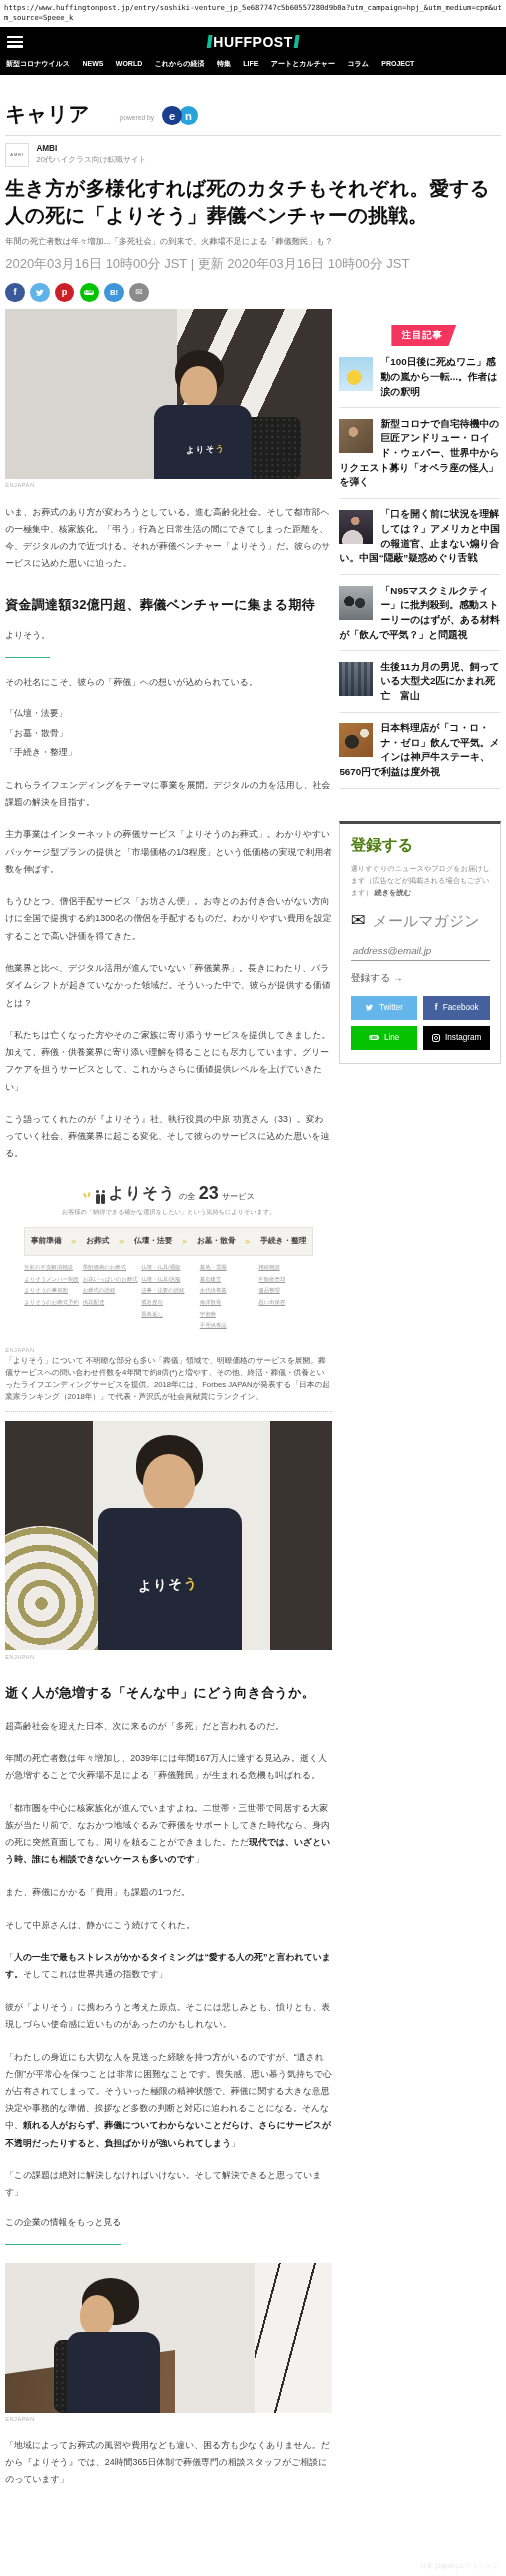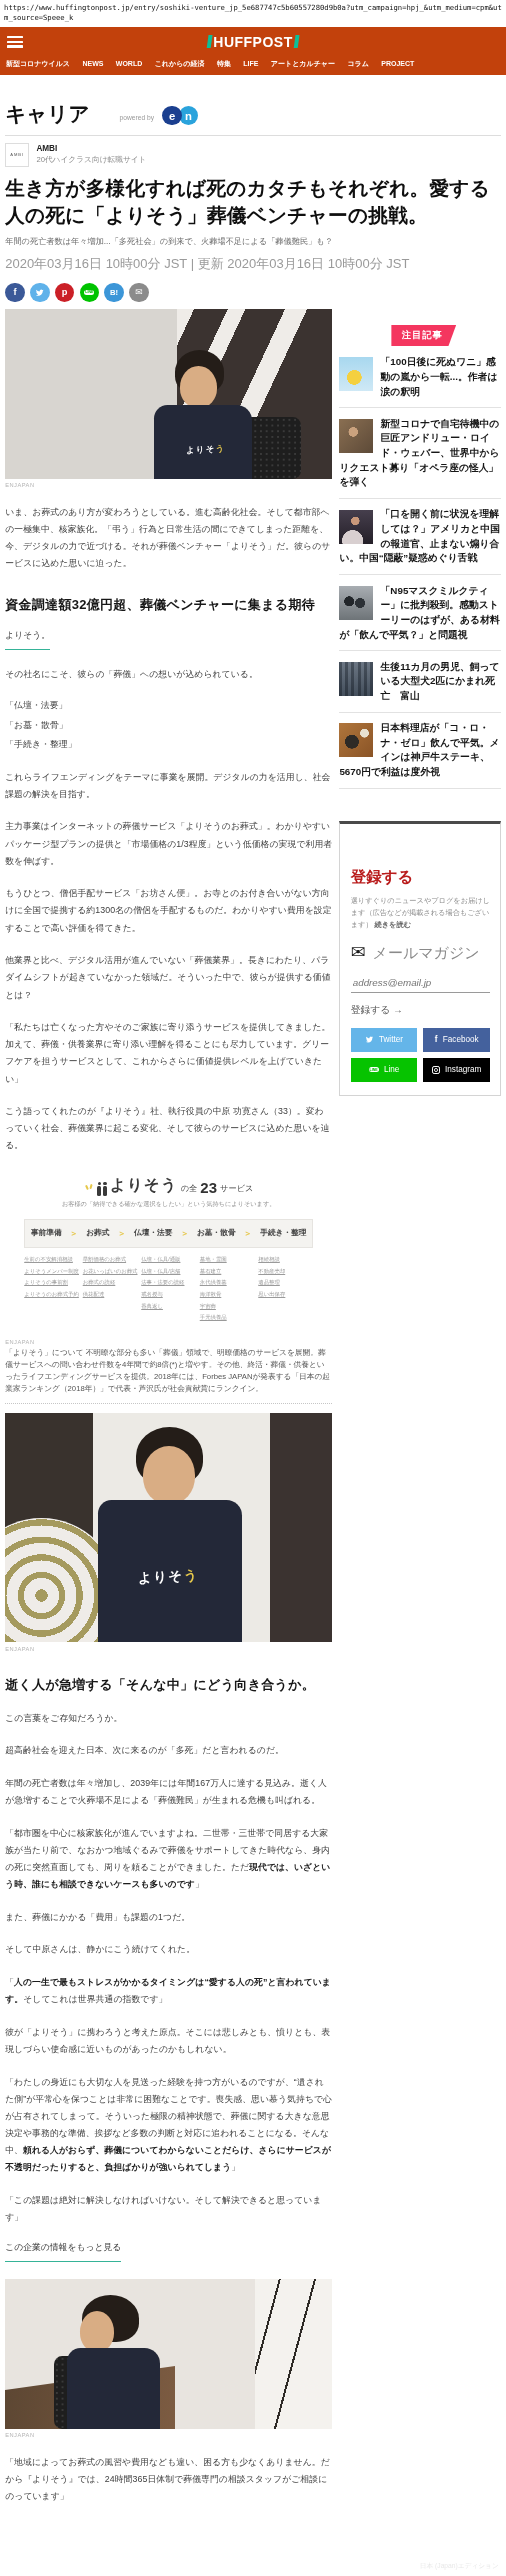--- a/index.html
+++ b/index.html
@@ -2,21 +2,21 @@
 <html style="font-size:8.2px"><head>
 <meta charset="utf-8">
 <style>
   * { margin:0; padding:0; box-sizing:border-box; }
   body { width:506px; background:#fff; font-family:"Liberation Sans","DejaVu Sans",sans-serif; color:#333; }
 
   
   .urlbar { padding:2.6px 4.1px 4.1px; font-family:"DejaVu Sans Mono",monospace; font-size:7.2px; color:#111; word-break:break-all; line-height:1.4; }
 
   
-  .site-header { background:#c2410c; }
+  .site-header { background:#000000; }
   .header-top { position:relative; height:30px; display:flex; align-items:center; padding:0 7.2px; }
   .hamburger { width:15.5px; cursor:pointer; }
   .hamburger span { display:block; height:2.1px; background:#fff; margin:2.6px 0; border-radius:0.5px; }
   .logo { position:absolute; left:50%; top:50%; transform:translate(-50%,-50%); display:flex; align-items:center; gap:2.1px; }
   .logo .slash { width:3.6px; height:13.4px; background:#0dbe98; transform:skewX(-8deg); }
   .logo .logo-text { color:#fff; font-weight:bold; font-size:14px; letter-spacing:0.5px; }
   .header-nav { display:flex; justify-content:center; align-items:center; gap:12.4px; padding:2.1px 93px 6.2px 7.2px; position:relative; }
   .header-nav a { color:#fff; font-size:7px; font-weight:bold; text-decoration:none; white-space:nowrap; }
   .edition { position:absolute; right:7.2px; bottom:5.2px; color:#e8e8e8; font-size:6.7px; }
 
@@ -81,37 +81,37 @@
   .p3 { height:150px; background:#e8e4df; }
   .p3 .desk { position:absolute; left:0; bottom:0; width:170px; height:77px; transform:skewY(-8deg) translateY(26px);
     background:linear-gradient(100deg,#5d4733,#7d5c42); }
   .p3 .cab { position:absolute; right:0; top:0; width:77px; height:100%;
     background:linear-gradient(105deg, #f4f2ee 0 23px, #2e2a26 23px 25px, #f4f2ee 25px 57px, #2e2a26 57px 59px, #f4f2ee 59px); }
 
   
   .main-col p.body { font-size:8.8px; line-height:1.95; color:#404040; margin-top:15.5px; letter-spacing:0.1px; }
   .main-col p.body strong { color:#1c1c1c; }
   .sec-h { font-size:13px; font-weight:bold; color:#171717; line-height:1.5; margin-top:23px; letter-spacing:0.3px; }
-  .green-link { color:#3a3a3a; text-decoration:none; border-bottom:1px solid #35b398; padding-bottom:7px; cursor:pointer; }
+  .green-link { color:#3a3a3a; text-decoration:none; border-bottom:1px solid #35b398; padding-bottom:15px; cursor:pointer; }
   .standalone-link { display:inline-block; font-size:8.8px; margin-top:15.5px; }
   .dotted-rule { border:none; border-top:0.5px dotted #c6c6c6; margin:8.2px 0 9.3px; }
 
   
   .infographic { margin:20.6px auto 0; width:289px; text-align:center; }
   .ig-logo-row { display:flex; align-items:flex-end; justify-content:center; gap:3.1px; }
   .spark { position:relative; width:10.3px; height:11.3px; }
   .spark i { position:absolute; width:1.5px; height:5.2px; background:#e6c84c; border-radius:1px; }
   .spark i:nth-child(1){ left:2.1px; top:0; transform:rotate(-25deg);}
   .spark i:nth-child(2){ left:6.2px; top:-1px; transform:rotate(15deg);}
   .figpair { display:flex; gap:1.5px; align-items:flex-end; }
   .fig { width:4.1px; height:10.3px; background:#3a3a3a; border-radius:1.5px; position:relative; }
   .fig::before { content:''; position:absolute; top:-3.6px; left:0.5px; width:3.1px; height:3.1px; border-radius:50%; background:#3a3a3a; }
   .ig-brand { font-size:15.5px; font-weight:bold; color:#3a3a3a; letter-spacing:1px; }
   .ig-mid, .ig-suffix { font-size:8.2px; color:#4a4a4a; padding-bottom:2.1px; }
-  .ig-num { font-size:15px; font-weight:bold; color:#333; }
+  .ig-num { font-size:18px; font-weight:bold; color:#333; }
   .ig-sub { font-size:6.2px; color:#8f8f8f; margin-top:4.1px; }
   .ig-steps { display:flex; justify-content:center; align-items:center; gap:8.2px; background:#f4f3f0; border:0.5px solid #e6e4e0; padding:8.2px 5.2px; margin-top:9.3px; }
   .ig-step { font-size:7.7px; font-weight:bold; color:#444; }
   .ig-chev { color:#e6c84c; font-weight:bold; font-size:8.2px; }
   .ig-cols { display:flex; justify-content:space-between; margin-top:8.2px; text-align:left; }
   .ig-col { width:19%; }
   .ig-col a { display:block; font-size:5.4px; color:#9a9a9a; text-decoration:underline; margin-bottom:4.6px; cursor:pointer; }
   .caption { font-size:7.7px; color:#555; line-height:1.55; margin-top:2.1px; }
 
   
@@ -122,21 +122,21 @@
   .aside-title { font-size:9.8px; font-weight:bold; color:#171717; line-height:1.5; cursor:pointer; }
   .t1 { background:radial-gradient(circle at 45% 60%, #f4d03f 0 26%, transparent 27%), linear-gradient(#a8d8ef,#cfe9f6); }
   .t2 { background:radial-gradient(circle at 42% 38%, #caa27e 0 16%, transparent 17%), linear-gradient(135deg,#8a6f52,#5d4a38); }
   .t3 { background:radial-gradient(circle at 48% 32%, #c9987a 0 14%, transparent 15%), radial-gradient(circle at 40% 90%, #d8cfd0 0 28%, transparent 29%), linear-gradient(#463f4d,#241f28); }
   .t4 { background:radial-gradient(circle at 30% 45%, #22262a 0 16%, transparent 17%), radial-gradient(circle at 62% 50%, #2c3136 0 18%, transparent 19%), linear-gradient(#a8adb2,#6e7478); }
   .t5 { background:repeating-linear-gradient(90deg, #5c6570 0 3.1px, #8a939e 3.1px 6.2px), linear-gradient(#c6cdd4,#7d8894); background-blend-mode:multiply; }
   .t6 { background:radial-gradient(circle at 38% 55%, #2e2a26 0 24%, transparent 25%), radial-gradient(circle at 75% 30%, #e8e2d2 0 12%, transparent 13%), linear-gradient(135deg,#b0763c,#8a5426); }
 
   
   .newsletter { border:0.5px solid #d4d4d4; border-top:3.1px solid #4a4a4a; padding:11.3px 10.3px 13.4px; margin-top:32px; }
-  .nl-head { font-size:15.5px; font-weight:bold; color:#b91c1c;margin-top:32px; }
+  .nl-head { font-size:15.5px; font-weight:bold; color:#4d7c0f; }
   .nl-desc { font-size:7.2px; color:#8c8c8c; line-height:1.7; margin-top:6.2px; }
   .nl-more { font-weight:bold; color:#666; text-decoration:none; cursor:pointer; }
   .nl-mail-row { display:flex; align-items:center; gap:7.2px; margin-top:12.4px; }
   .nl-mail-icon { font-size:17.5px; color:#1a1a1a; line-height:1; }
   .nl-mail-label { font-size:15px; color:#8a8a8a; }
   .nl-input { width:100%; border:none; border-bottom:0.5px solid #9a9a9a; font-size:9.8px; font-style:italic; color:#555; padding:7.2px 2.1px 4.1px; margin-top:7.2px; outline:none; background:transparent; font-family:"Liberation Sans","DejaVu Sans",sans-serif; }
   .nl-submit { display:inline-block; font-size:9.8px; color:#555; margin-top:11.3px; text-decoration:none; cursor:pointer; }
   .nl-grid { display:grid; grid-template-columns:1fr 1fr; gap:6.2px; margin-top:10.3px; }
   .nl-btn { height:24px; display:flex; align-items:center; justify-content:center; gap:5.2px; color:#fff; font-size:8.2px; cursor:pointer; border:none; }
   .nl-btn svg { width:8.8px; height:8.8px; fill:#fff; }
@@ -321,21 +321,20 @@
         <div class="arc"></div>
         <div class="dk2"></div>
         <div class="hair" style="left:131px;top:13.4px;width:67px;height:58px;"></div>
         <div class="head" style="left:138px;top:33px;width:52px;height:58px;"></div>
         <div class="torso" style="left:93px;top:87px;width:144px;height:143px;"></div>
         <div class="shirt-label" style="left:133px;top:155px;font-size:13.4px;"><span>よりそ</span><b>う</b></div>
       </div>
       <div class="credit">ENJAPAN</div>
 
       <h2 class="sec-h">逝く人が急増する「そんな中」にどう向き合うか。</h2>
-      <p class="body">この言葉をご存知だろうか。</p>
       <p class="body">超高齢社会を迎えた日本、次に来るのが「多死」だと言われるのだ。</p>
       <p class="body">年間の死亡者数は年々増加し、2039年には年間167万人に達する見込み。逝く人が急増することで火葬場不足による「葬儀難民」が生まれる危機も叫ばれる。</p>
       <p class="body"><span>「都市圏を中心に核家族化が進んでいますよね。二世帯・三世帯で同居する大家族が当たり前で、なおかつ地域ぐるみで葬儀をサポートしてきた時代なら、身内の死に突然直面しても、周りを頼ることができました。ただ</span><strong>現代では、いざという時、誰にも相談できないケースも多いのです</strong><span>」</span></p>
       <p class="body">また、葬儀にかかる「費用」も課題の1つだ。</p>
       <p class="body">そして中原さんは、静かにこう続けてくれた。</p>
       <p class="body"><span>「</span><strong>人の一生で最もストレスがかかるタイミングは“愛する人の死”と言われています。</strong><span>そしてこれは世界共通の指数です」</span></p>
       <p class="body">彼が「よりそう」に携わろうと考えた原点。そこには悲しみとも、憤りとも、表現しづらい使命感に近いものがあったのかもしれない。</p>
       <p class="body"><span>「わたしの身近にも大切な人を見送った経験を持つ方がいるのですが、“遺された側”が平常心を保つことは非常に困難なことです。喪失感、思い慕う気持ちで心が占有されてしまって。そういった極限の精神状態で、葬儀に関する大きな意思決定や事務的な準備、挨拶など多数の判断と対応に追われることになる。そんな中、</span><strong>頼れる人がおらず、葬儀についてわからないことだらけ、さらにサービスが不透明だったりすると、負担ばかりが強いられてしまう</strong><span>」</span></p>
       <p class="body">「この課題は絶対に解決しなければいけない。そして解決できると思っています」</p>
       <a class="green-link standalone-link" href="#">この企業の情報をもっと見る</a>

